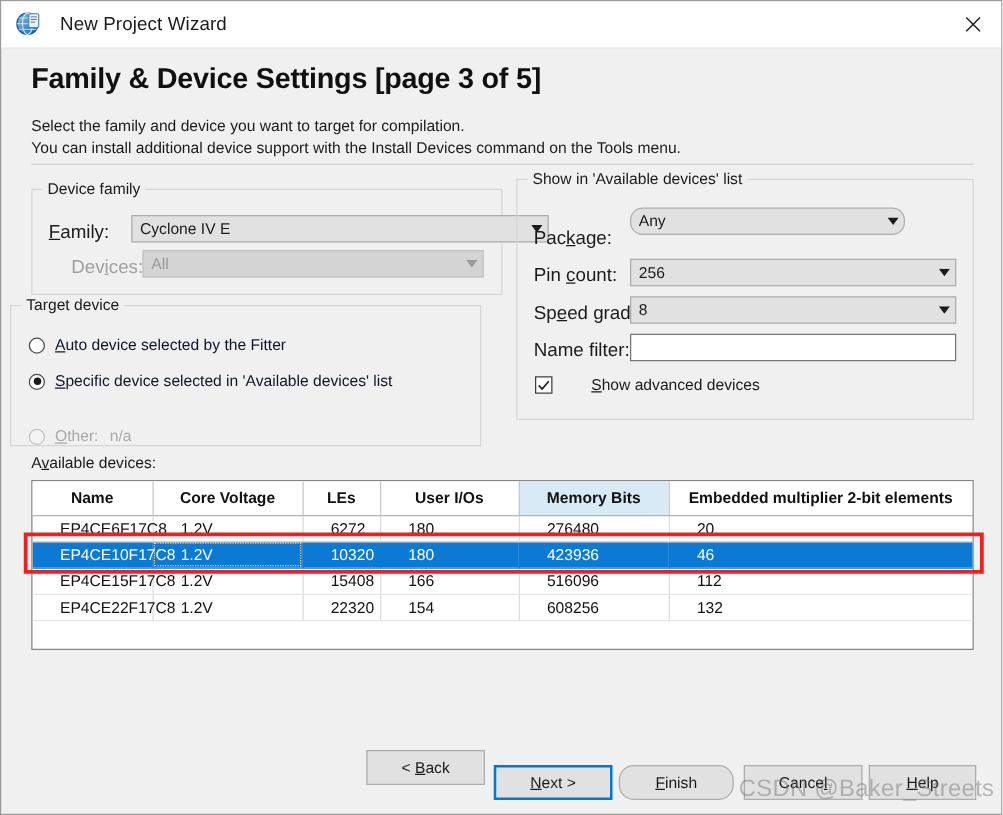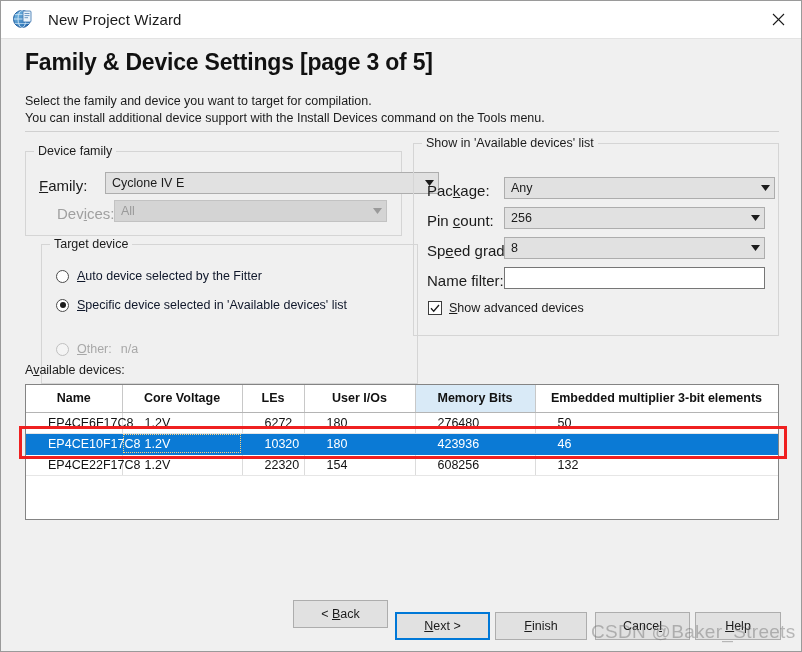--- a/index.html
+++ b/index.html
@@ -91,21 +91,21 @@
     top: -8px;
     left: 8px;
     background: #f0f0f0;
     padding: 0 4px;
     font-size: 12.5px;
     color: #1b1b1b;
     white-space: nowrap;
   }
 
   #group-device-family { left: 24px; top: 150px; width: 377px; height: 85px; }
-  #group-target-device { left: 40px; top: 243px; width: 377px; height: 140px; }
+  #group-target-device { left: 7px; top: 243px; width: 377px; height: 113px; }
   #group-show-list     { left: 412px; top: 142px; width: 366px; height: 193px; }
 
   .field-label {
     position: absolute;
     font-size: 15px;
     color: #1b1b1b;
     white-space: nowrap;
   }
   .field-label.disabled { color: #a0a0a0; }
   .field-label u { text-decoration: underline; }
@@ -435,21 +435,21 @@
       <span style="margin-left:9px;">n/a</span>
     </div>
   </div>
 
   <div class="group" id="group-show-list">
     <span class="legend">Show in 'Available devices' list</span>
 
     <span class="field-label" style="left:13px; top:38px;">
       Pac<u>k</u>age:
     </span>
-    <div class="combo" style="left:90px; top:33px; width:271px;">
+    <div class="combo" style="left:90px; top:22px; width:220px;border-radius:10px;">
       <span class="val">Any</span>
       <span class="arrow">
         <svg width="9" height="6" viewBox="0 0 9 6">
             <path d="M0 0 L9 0 L4.5 6 Z" fill="#1b1b1b"></path>
           </svg>
       </span>
     </div>
 
     <span class="field-label" style="left:13px; top:68px;">
       Pin <u>c</u>ount:
@@ -473,21 +473,21 @@
             <path d="M0 0 L9 0 L4.5 6 Z" fill="#1b1b1b"></path>
           </svg>
       </span>
     </div>
 
     <span class="field-label" style="left:13px; top:128px;">
       Name filter:
     </span>
     <input class="textinput" style="left: 90px; top: 123px; width: 261px;" type="text" value="">
 
-    <div class="check-row" style="left:14px; top:157px;">
+    <div class="check-row" style="left:14px; top:157px;gap:24px;">
       <span class="checkbox">
         <svg width="10" height="9" viewBox="0 0 10 9">
           <path d="M1 4.3 L3.7 7.2 L9 1" fill="none" stroke="#1b1b1b" stroke-width="1.3"></path>
         </svg>
       </span>
       <span><u>S</u>how advanced devices</span>
     </div>
   </div>
 
   <div class="avail-label">A<u style="text-decoration:underline">v</u>ailable devices:</div>
@@ -502,39 +502,47 @@
           <col style="width:120px">
           <col style="width:243px">
       </colgroup>
       <thead>
         <tr>
           <th>Name</th>
           <th>Core Voltage</th>
           <th>LEs</th>
           <th>User I/Os</th>
           <th class="sorted">Memory Bits</th>
-          <th>Embedded multiplier 3-bit elements</th>
+          <th>Embedded multiplier 2-bit elements</th>
         </tr>
       </thead>
       <tbody>
         <tr>
           <td>EP4CE6F17C8</td>
           <td>1.2V</td>
           <td>6272</td>
           <td>180</td>
           <td>276480</td>
-          <td>50</td>
+          <td>20</td>
         </tr>
         <tr class="selected">
           <td>EP4CE10F17C8</td>
           <td class="focuscell">1.2V</td>
           <td>10320</td>
           <td>180</td>
           <td>423936</td>
           <td>46</td>
+        </tr>
+        <tr>
+          <td>EP4CE15F17C8</td>
+          <td>1.2V</td>
+          <td>15408</td>
+          <td>166</td>
+          <td>516096</td>
+          <td>112</td>
         </tr>
         <tr>
           <td>EP4CE22F17C8</td>
           <td>1.2V</td>
           <td>22320</td>
           <td>154</td>
           <td>608256</td>
           <td>132</td>
         </tr>
       </tbody>
@@ -559,21 +567,21 @@
   </div>
 
   <div id="annot-box"></div>
 
   <div class="btn" style="left:292px; top:583px; width:95px;margin-top:16px;">
     <span>&lt; <u>B</u>ack</span>
   </div>
   <div class="btn default" style="left:394px; top:611px; width:95px;">
     <span><u>N</u>ext &gt;</span>
   </div>
-  <div class="btn" style="left:494px; top:611px; width:92px;">
+  <div class="btn" style="left:494px; top:611px; width:92px;border-radius:12px;">
     <span><u>F</u>inish</span>
   </div>
   <div class="btn" style="left:694px; top:611px; width:86px;">
     <span><u>H</u>elp</span>
   </div>
   <div class="btn" style="left:594px; top:611px; width:95px;">
     <span>Cance<u>l</u></span>
   </div>
 
   <div id="watermark">CSDN @Baker_Streets</div>

